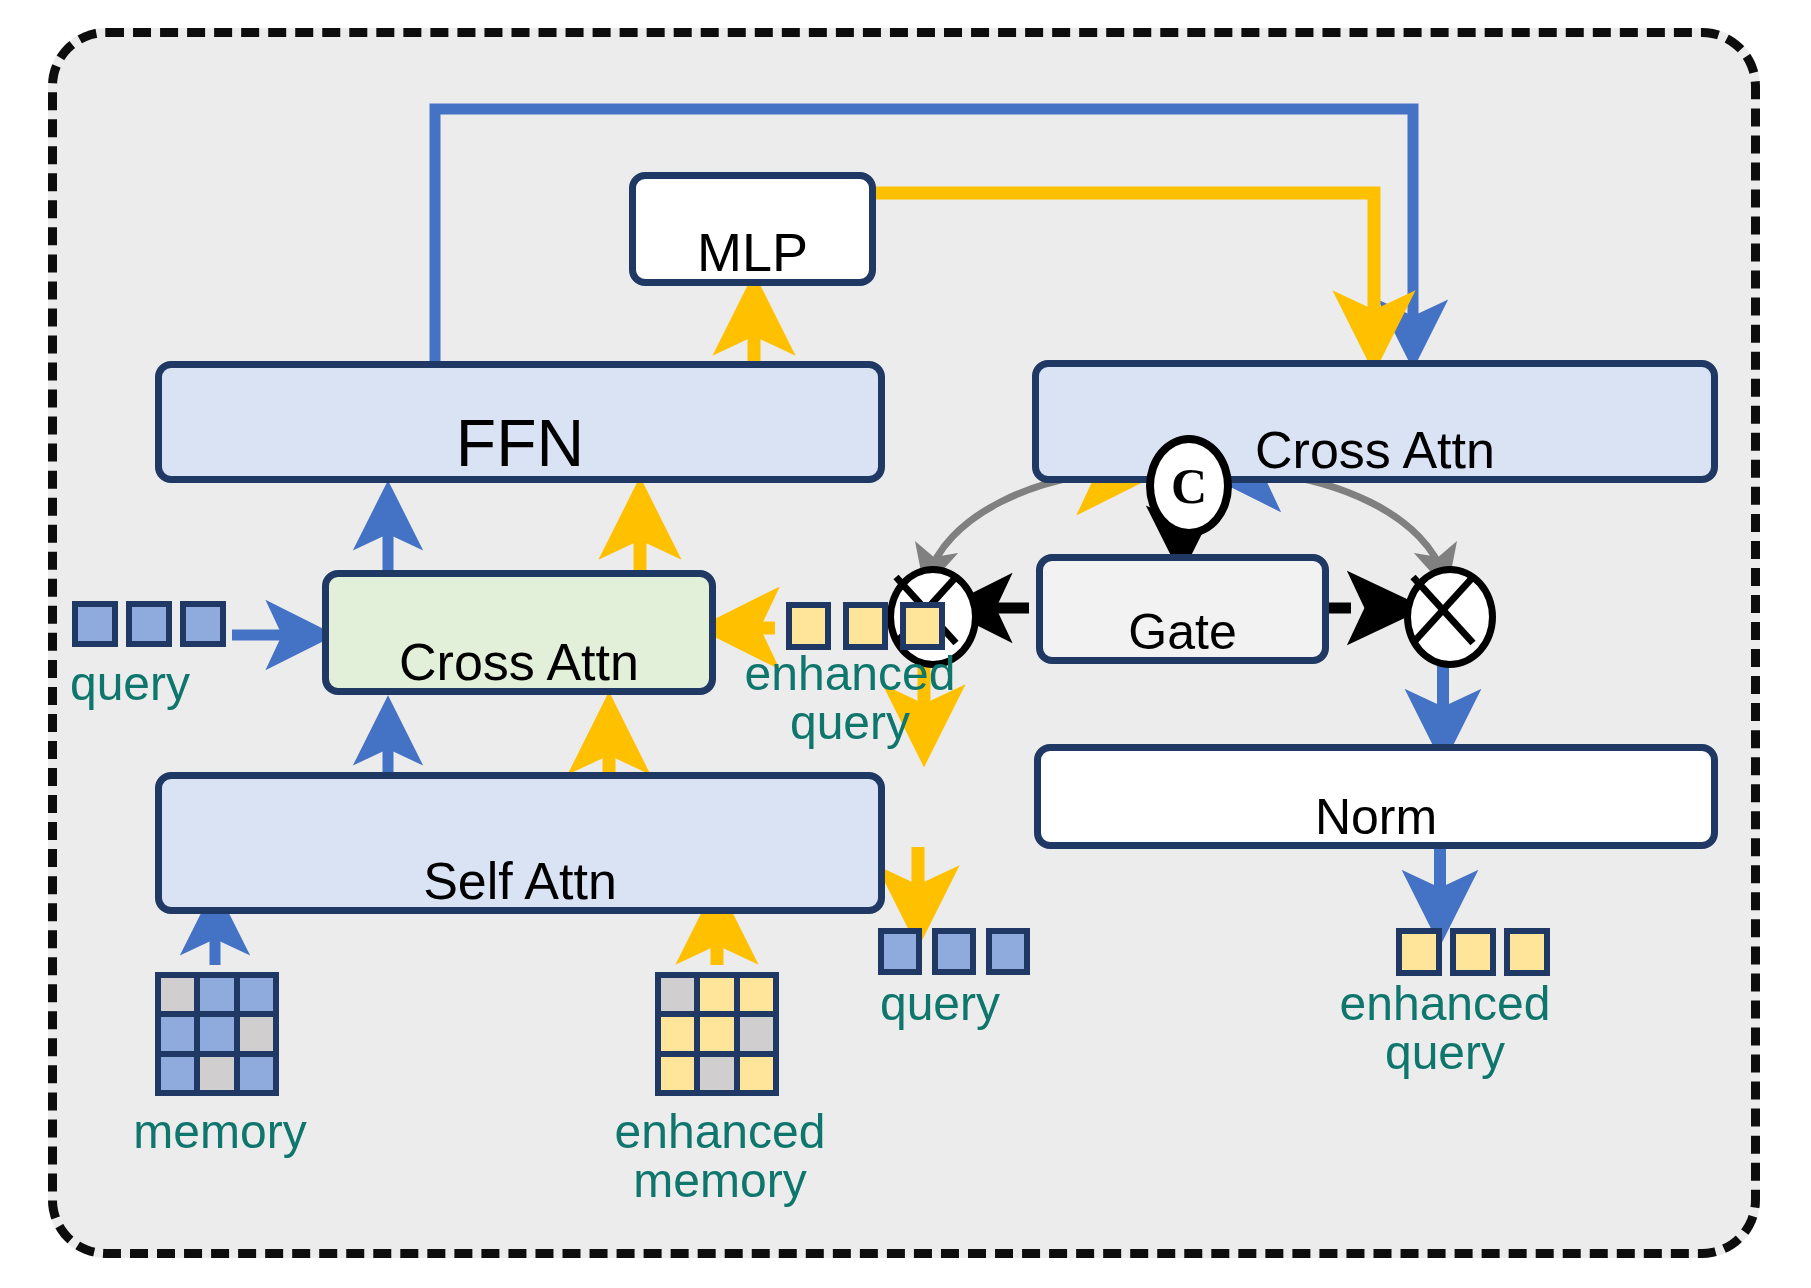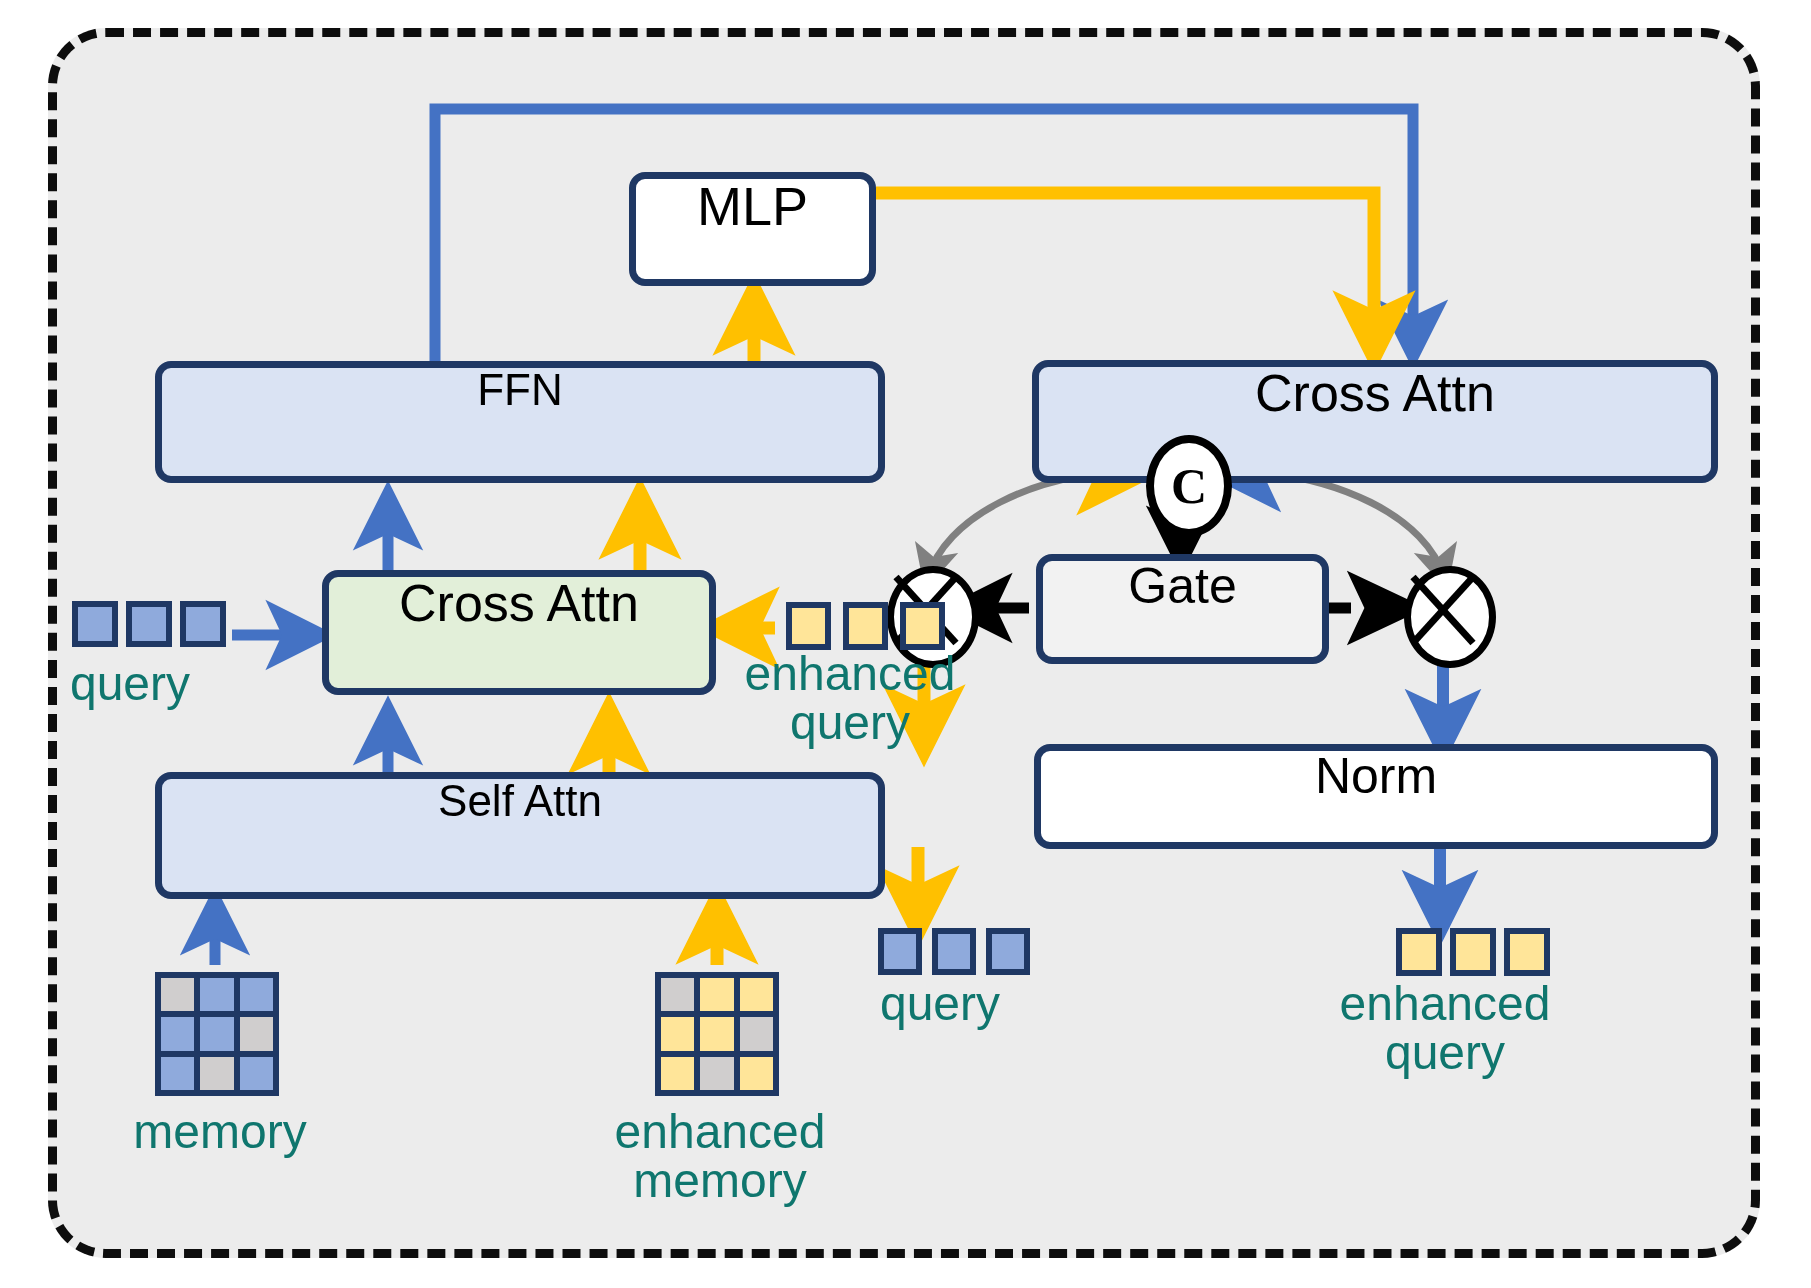--- a/index.html
+++ b/index.html
@@ -3,21 +3,21 @@
 <meta charset="utf-8">
 <title>Architecture Diagram</title>
 <style>
   html,body{margin:0;padding:0;background:#ffffff;}
   body{font-family:"Liberation Sans", sans-serif;}
   #stage{position:relative;width:1811px;height:1288px;background:#ffffff;overflow:hidden;}
   #frame{position:absolute;left:48px;top:28px;width:1712px;height:1230px;
          background:#ececec;border:9px dashed #0d0d0d;border-radius:58px;box-sizing:border-box;}
   svg#wires{position:absolute;left:0;top:0;width:1811px;height:1288px;pointer-events:none;}
   .node{position:absolute;box-sizing:border-box;border:7px solid #1f3864;border-radius:16px;
-        display:flex;align-items:flex-start;justify-content:center;color:#000;}
+        display:flex;align-items:flex-end;justify-content:center;color:#000;}
   .node span{line-height:1;}
   .nd-blue{background:#dae3f3;}
   .nd-green{background:#e2efd9;}
   .nd-white{background:#ffffff;}
   .nd-gray{background:#f2f2f2;}
   .lbl{position:absolute;color:#0f766e;text-align:center;line-height:1.02;white-space:pre;}
   .tokrow{position:absolute;display:flex;}
   .tok{box-sizing:border-box;border:6px solid #1f3864;}
   .tok-blue{background:#8faadc;}
   .tok-yellow{background:#ffe599;}
@@ -97,33 +97,33 @@
 
       <path d="M918,847 L918,925" stroke="#ffc000" stroke-width="13" marker-end="url(#ah-yellow)"></path>
       <path d="M1440,847 L1440,925" stroke="#4472c4" stroke-width="12" marker-end="url(#ah-blue)"></path>
     </g>
   </svg>
 
   <div class="node nd-white" style="left:629px;top:172px;width:247px;height:114px;font-size:54px;">
     <span>MLP</span>
   </div>
 
-  <div class="node nd-blue" style="left:155px;top:361px;width:730px;height:122px;font-size:44px;">
+  <div class="node nd-blue" style="left:155px;top:361px;width:730px;height:122px;font-size:66px;">
     <span>FFN</span>
   </div>
 
   <div class="node nd-blue" style="left:1032px;top:360px;width:686px;height:123px;font-size:52px;">
     <span>Cross Attn</span>
   </div>
 
   <div class="node nd-green" style="left:322px;top:570px;width:394px;height:125px;font-size:52px;">
     <span>Cross Attn</span>
   </div>
 
-  <div class="node nd-blue" style="left:155px;top:772px;width:730px;height:127px;font-size:44px;">
+  <div class="node nd-blue" style="left:155px;top:772px;width:730px;height:142px;font-size:52px;">
     <span>Self Attn</span>
   </div>
 
   <div class="node nd-gray" style="left:1036px;top:554px;width:293px;height:110px;font-size:50px;border-radius:16px;">
     <span>Gate</span>
   </div>
 
   <div class="node nd-white" style="left:1034px;top:744px;width:684px;height:105px;font-size:50px;">
     <span>Norm</span>
   </div>

